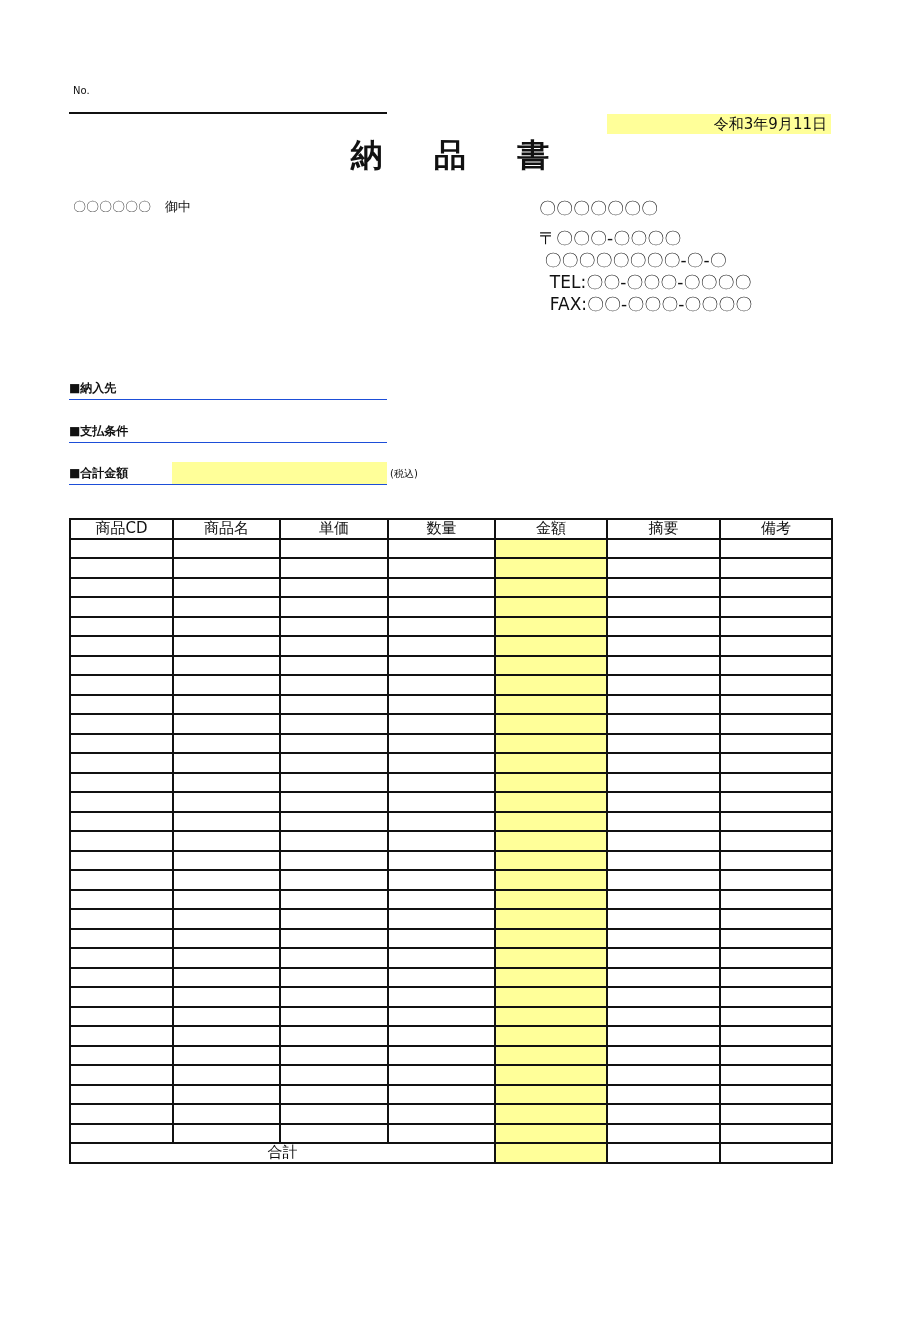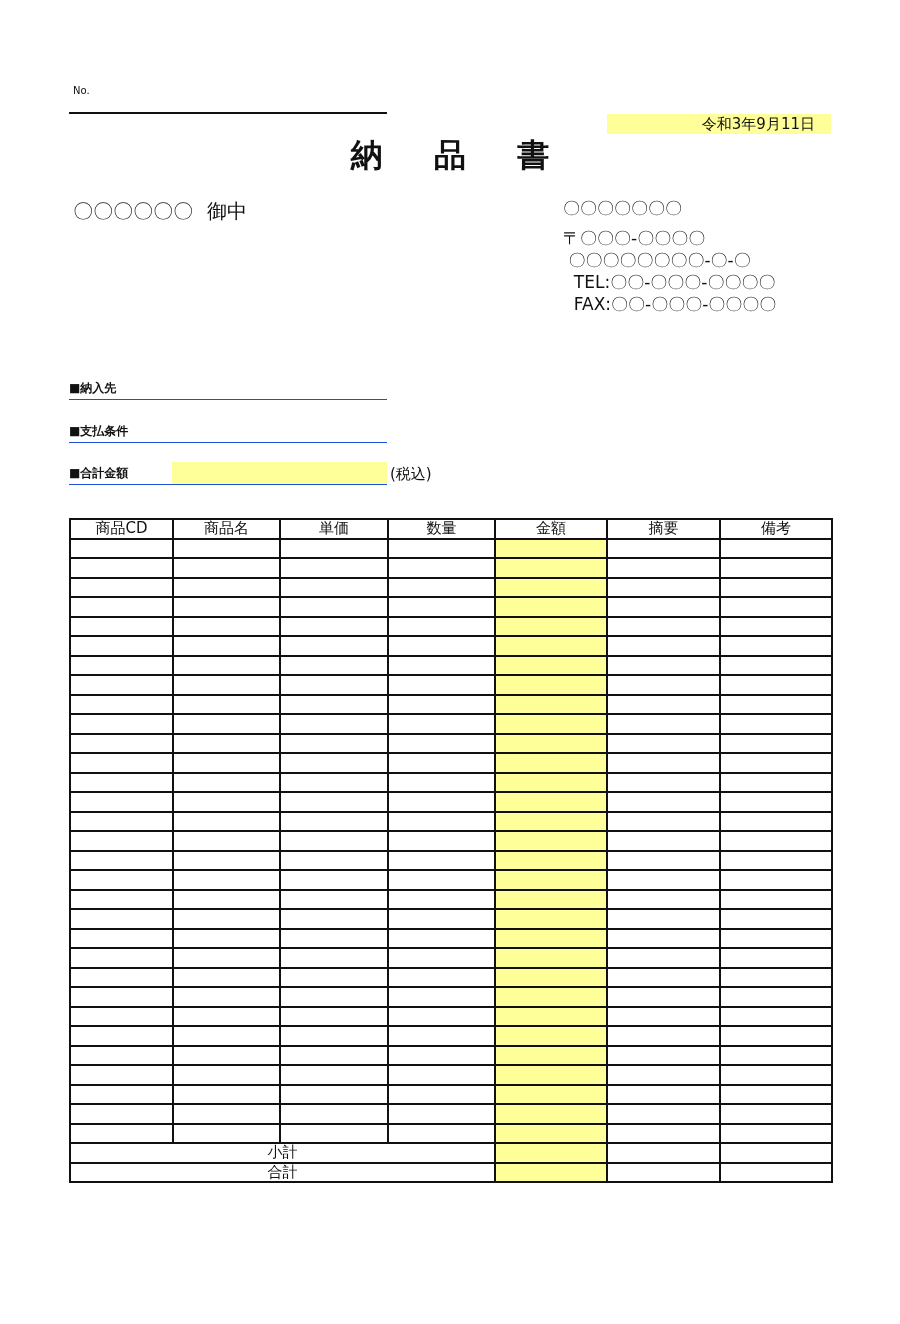--- a/index.html
+++ b/index.html
@@ -2,30 +2,30 @@
 <html><head>
 <meta charset="utf-8">
 <style>
   html, body { margin:0; padding:0; background:#ffffff; }
   body { width:900px; height:1324px; position:relative; overflow:hidden;
          font-family:"DejaVu Sans", "Liberation Sans", sans-serif; color:#111; }
   .abs { position:absolute; }
   .no-label { left:73px; top:85px; font-size:10px; }
   .no-line { left:69px; top:112px; width:318px; height:0; border-top:2px solid #111; }
   .date { left:607px; top:114px; width:224px; height:20px; background:#ffff99;
-          font-size:15px; text-align:right; line-height:20px; padding-right:16px; box-sizing:border-box; }
+          font-size:15px; text-align:right; line-height:20px; padding-right:4px; box-sizing:border-box; }
   .title { left:0; width:900px; top:134px; text-align:center; font-size:32px; font-weight:bold; letter-spacing:20px; text-indent:20px; }
-  .recipient { left:73px; top:198px; font-size:20px; }
+  .recipient { left:73px; top:198px; font-size:13px; }
   .recipient .suffix { margin-left:14px; }
-  .sender { left:563px; top:197px; font-size:17px; line-height:22px; }
+  .sender { left:539px; top:197px; font-size:17px; line-height:22px; }
   .sender .line { white-space:pre; }
   .field { left:69px; width:318px; height:22px; border-bottom:1px solid #1d4ed8; font-size:12px; font-weight:bold; line-height:22px; }
   .field .hl { position:absolute; left:103px; top:0; width:215px; height:22px; background:#ffff99; }
   .field .lbl { position:relative; }
-  .taxnote { left:390px; top:463px; font-size:15px; line-height:22px; }
+  .taxnote { left:390px; top:463px; font-size:10px; line-height:22px; }
   table.items { position:absolute; left:69px; top:506px; border-collapse:collapse; table-layout:fixed;margin-top:12px; }
   table.items td, table.items th { border:2px solid #111; height:17.5px; padding:0; font-size:15px; font-weight:normal; line-height:17px; text-align:center; }
   table.items th { height:17.5px; }
   td.amt { background:#ffff99; }
 </style>
 </head>
 <body>
 
 <div class="abs no-label">No.</div>
 <div class="abs no-line"></div>
@@ -355,25 +355,19 @@
         <td></td>
         <td></td>
         <td></td>
         <td class="amt"></td>
         <td></td>
         <td></td>
       </tr>
     </tbody>
   <tfoot>
     <tr>
-      <td colspan="4">小計</td>
-      <td class="amt"></td>
-      <td></td>
-      <td></td>
-    </tr>
-    <tr>
       <td colspan="4">合計</td>
       <td class="amt"></td>
       <td></td>
       <td></td>
     </tr>
   </tfoot>
 </table>
 
 </body></html>

